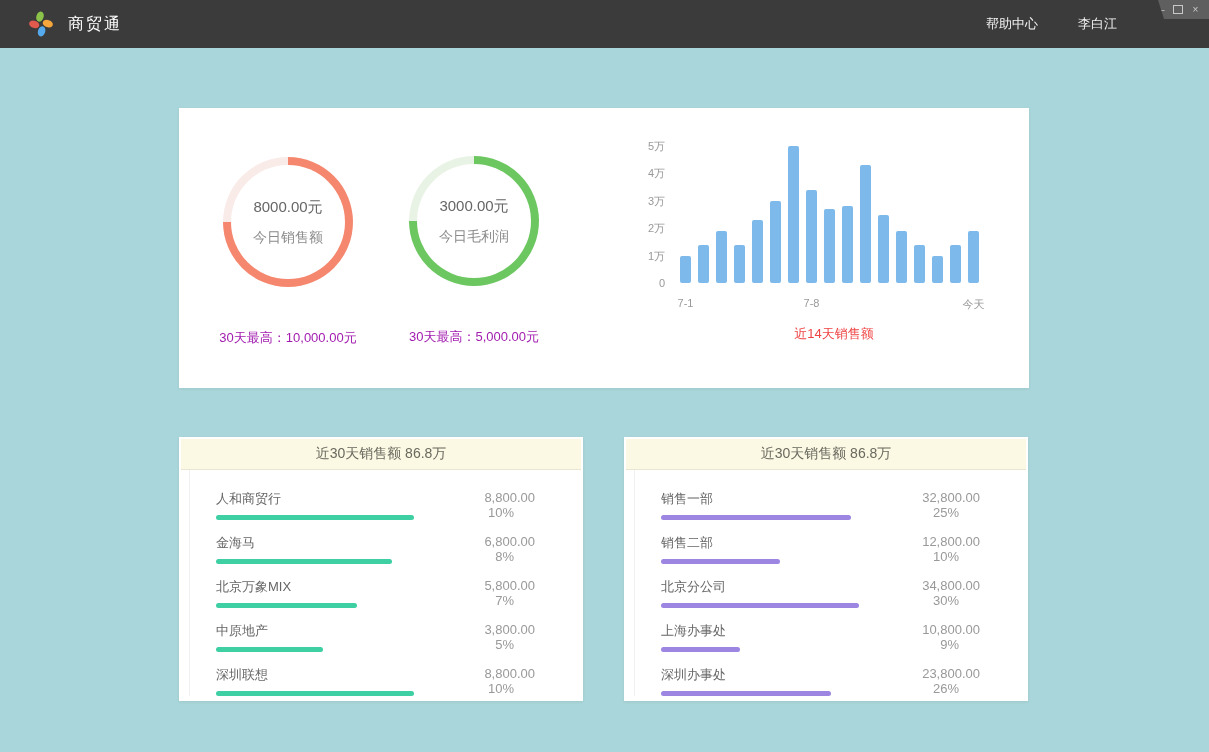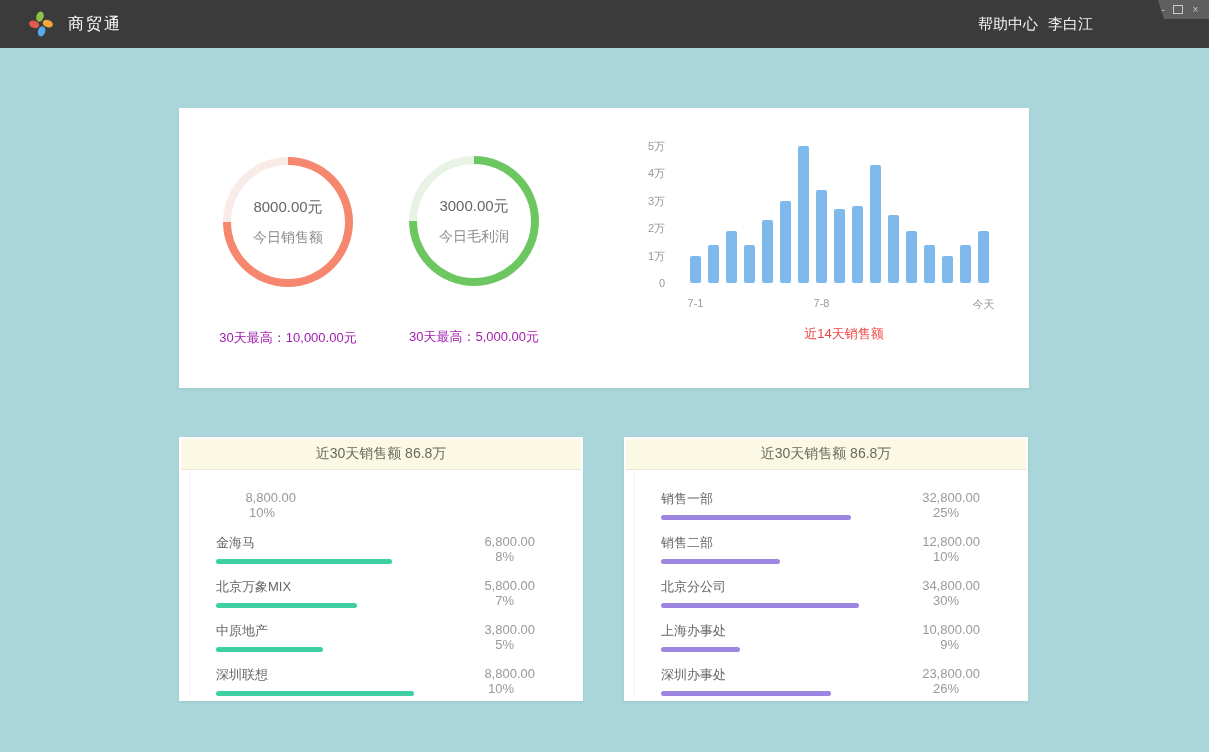--- a/index.html
+++ b/index.html
@@ -6,21 +6,21 @@
   body {
     width:1209px; height:752px; position:relative; overflow:hidden;
     background:#a9d6da;
     font-family:"Liberation Sans", sans-serif;
   }
   
   .topbar { position:absolute; top:0; left:0; width:1209px; height:48px; background:#3b3b3b; display:flex; align-items:center; }
   .logo { margin-left:28px; width:26px; height:26px; flex:0 0 auto; }
   .app-title { color:#ffffff; font-size:16px; margin-left:14px; letter-spacing:2px; }
   .tb-spacer { flex:1; }
-  .tb-nav { display:flex; gap:10px; margin-right:116px; color:#f2f2f2; font-size:15px; }
+  .tb-nav { display:flex; gap:40px; margin-right:92px; color:#f2f2f2; font-size:13px; }
   .tb-nav span { cursor:pointer; }
   .win-controls {
     position:absolute; top:0; right:0; height:19px; width:58px; background:#5f5f5f;
     clip-path:polygon(7px 0, 100% 0, 100% 100%, 13px 100%);
     display:flex; align-items:center; justify-content:flex-end; gap:7px; padding-right:8px;
     color:#c9c9c9; font-size:10px; box-sizing:border-box;
   }
   .wc-btn { display:inline-flex; align-items:center; justify-content:center; width:11px; height:11px; cursor:pointer; line-height:1; }
   .wc-max-glyph { width:8px; height:7px; border:1px solid #c9c9c9; display:inline-block; }
   
@@ -34,21 +34,21 @@
   .donut::after { content:""; position:absolute; inset:8px; background:#fff; border-radius:50%; }
   .donut-text { position:absolute; inset:0; z-index:1; display:flex; flex-direction:column; justify-content:center; align-items:center; gap:12px; }
   .donut-value { font-size:15px; color:#666; }
   .donut-label { font-size:14px; color:#8b8b8b; }
   .gauge-footnote { margin-top:42px; font-size:13px; color:#a21caf; }
   
   .chart { position:absolute; left:440px; top:38px; }
   .chart-inner { display:flex; }
   .yaxis { position:relative; width:46px; height:137px; }
   .yaxis span { position:absolute; right:0; font-size:11px; color:#999; transform:translateY(50%); }
-  .plot { margin-left:25px; position:relative; width:308px; }
+  .plot { margin-left:15px; position:relative; width:308px; }
   .bars { display:flex; align-items:flex-end; gap:7px; height:137px; }
   .vbar { width:11px; background:#7db9ea; border-radius:2px; flex:0 0 auto; }
   .xlabels { position:relative; height:14px; margin-top:14px; }
   .xlabels span { position:absolute; transform:translateX(-50%); font-size:11px; color:#999; white-space:nowrap; }
   .chart-title { text-align:center; margin-top:14px; font-size:13px; color:#ef4444; }
   
   .list-card { top:437px; width:404px; height:264px; }
   #left-card { left:179px; }
   #right-card { left:624px; }
   .card-header { margin:2px 2px 0 2px; height:30px; background:#fbf8e4; border-bottom:1px solid #e9e6d4;
@@ -147,20 +147,24 @@
         <div class="chart-title">近14天销售额</div>
       </div>
     </div>
   </div>
 </div>
 
 <div class="card list-card" id="left-card">
   <div class="card-header">近30天销售额 86.8万</div>
   <div class="list" id="list-0">
   <div class="row">
+    <div class="row-left">
+      <div class="row-label">人和商贸行</div>
+      <div class="row-bar" style="width: 198px; background: rgb(62, 208, 162);"></div>
+    </div>
     <div class="row-vals">
       <span class="row-num">8,800.00</span>
       <span class="row-pct">10%</span>
     </div>
   </div>
 
   <div class="row">
     <div class="row-left">
       <div class="row-label">金海马</div>
       <div class="row-bar" style="width: 176px; background: rgb(62, 208, 162);"></div>

